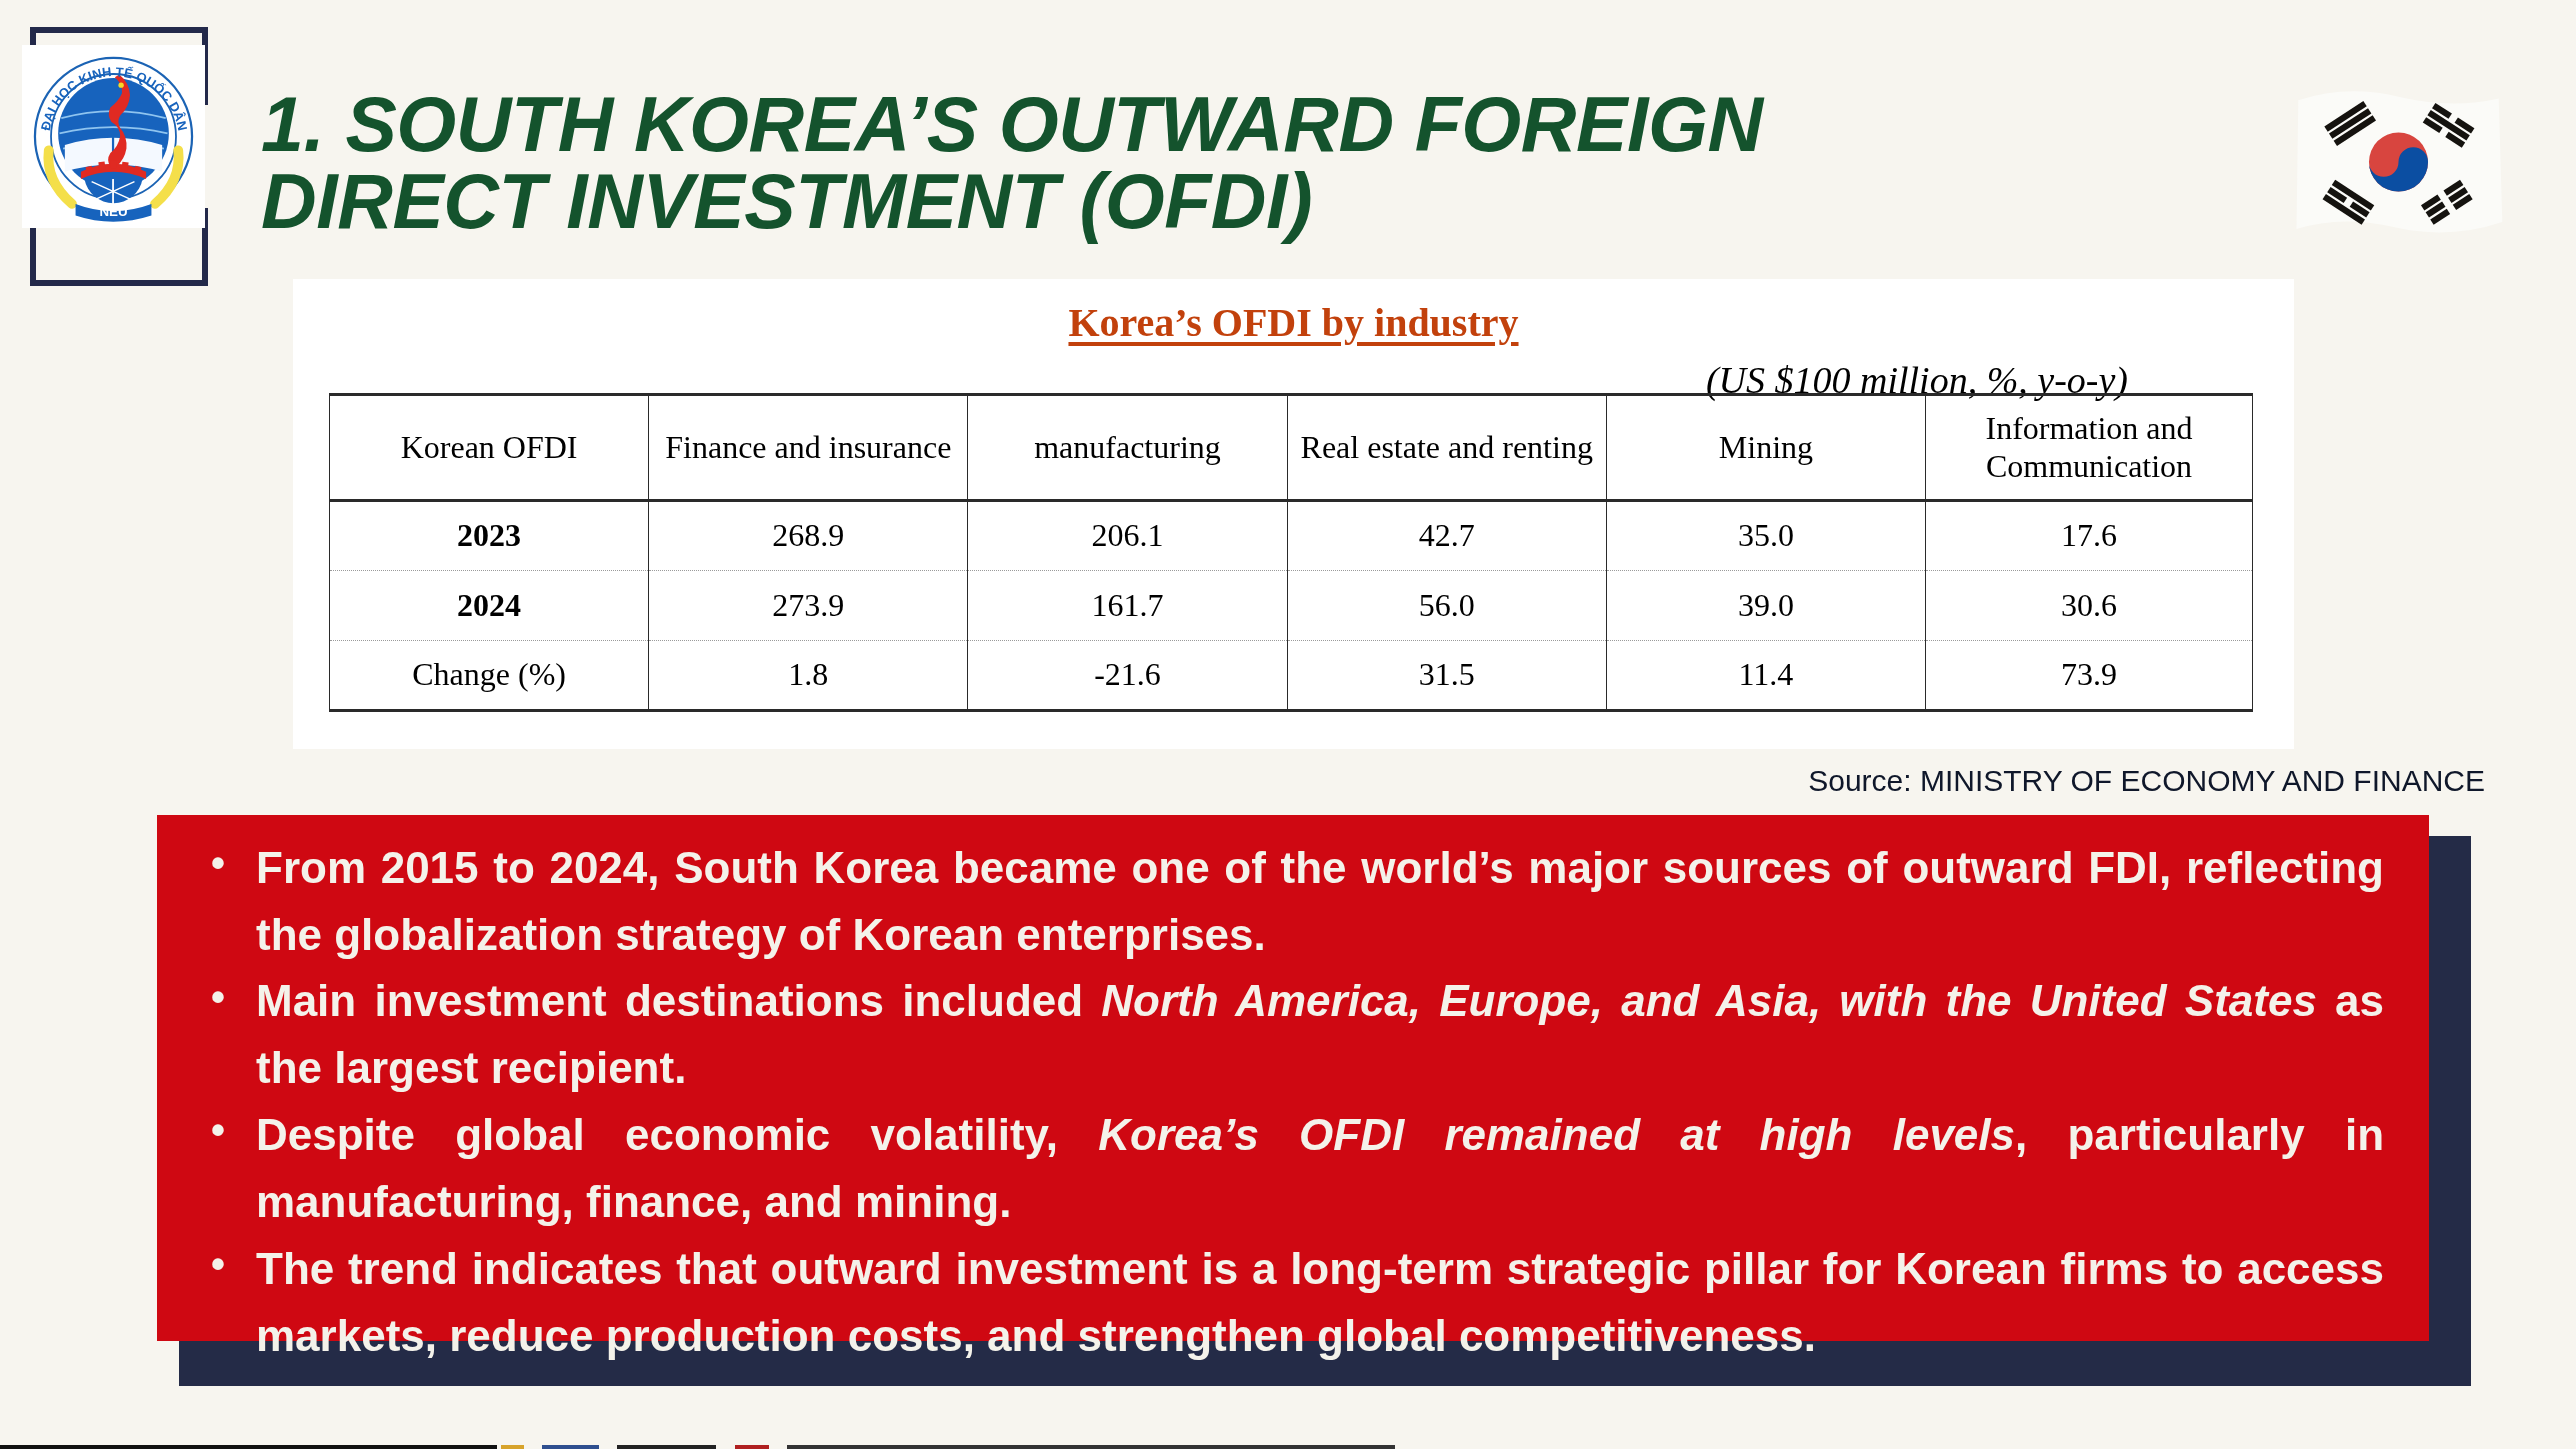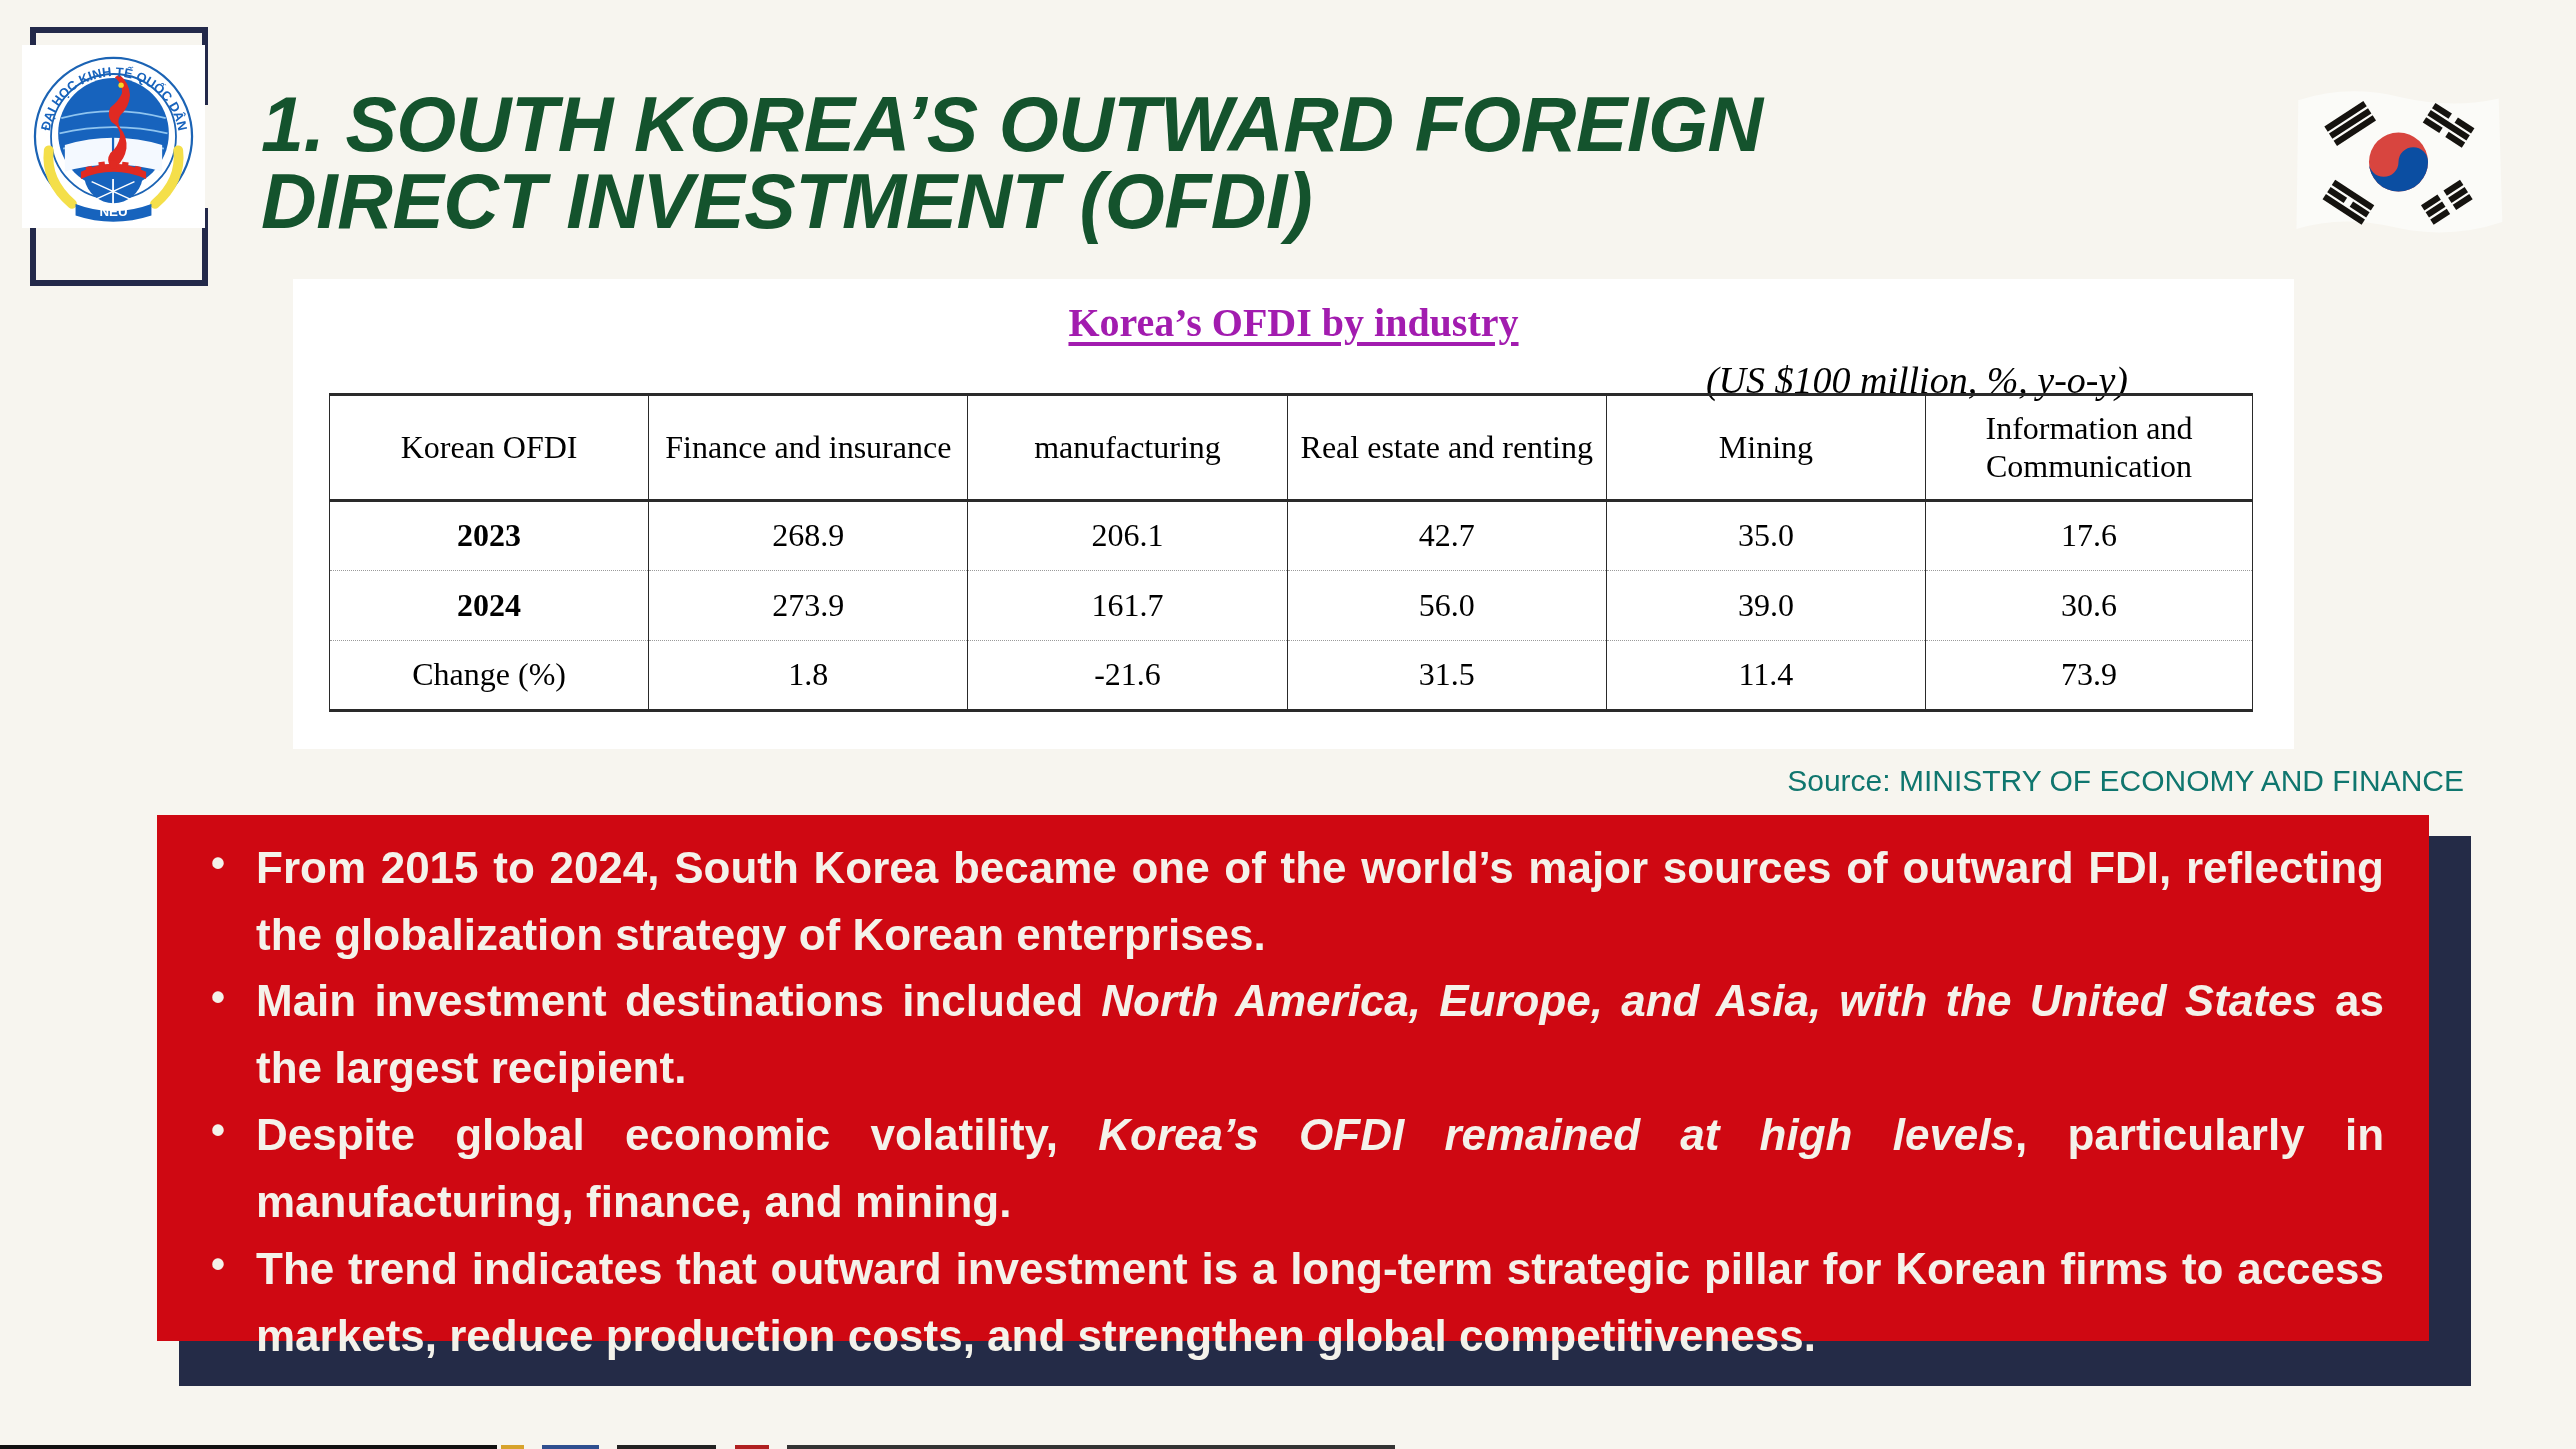--- a/index.html
+++ b/index.html
@@ -104,21 +104,21 @@
     background: #ffffff;
   }
   #tbl-title {
     position: absolute;
     left: 0; right: 0;
     top: 19.7px;
     text-align: center;
     font-family: "Liberation Serif", serif;
     font-weight: bold;
     font-size: 40px;
-    color: #a21caf;
+    color: #c2410c;
     text-decoration: underline;
     text-underline-offset: 6.3px;
   }
   #tbl-unit {
     position: absolute;
     right: 166px;
     top: 79px;
     font-family: "Liberation Serif", serif;
     font-style: italic;
     font-size: 38px;
@@ -158,24 +158,24 @@
   }
   #ofdi-table tbody tr.lastrow td {
     border-bottom: 3.6px solid #2a2a2a;
   }
   #ofdi-table td.rowhead { font-weight: bold; }
   #ofdi-table td.rowhead.nobold { font-weight: normal; }
 
   
   #source-line {
     position: absolute;
-    right: 112px;
+    right: 91px;
     top: 764px;
     font-size: 30px;
-    color: #0f766e;
+    color: #0f172a;
     white-space: nowrap;
   }
 
   
   #bullet-shadow {
     position: absolute;
     left: 179px;
     top: 836px;
     width: 2292px;
     height: 550px;

